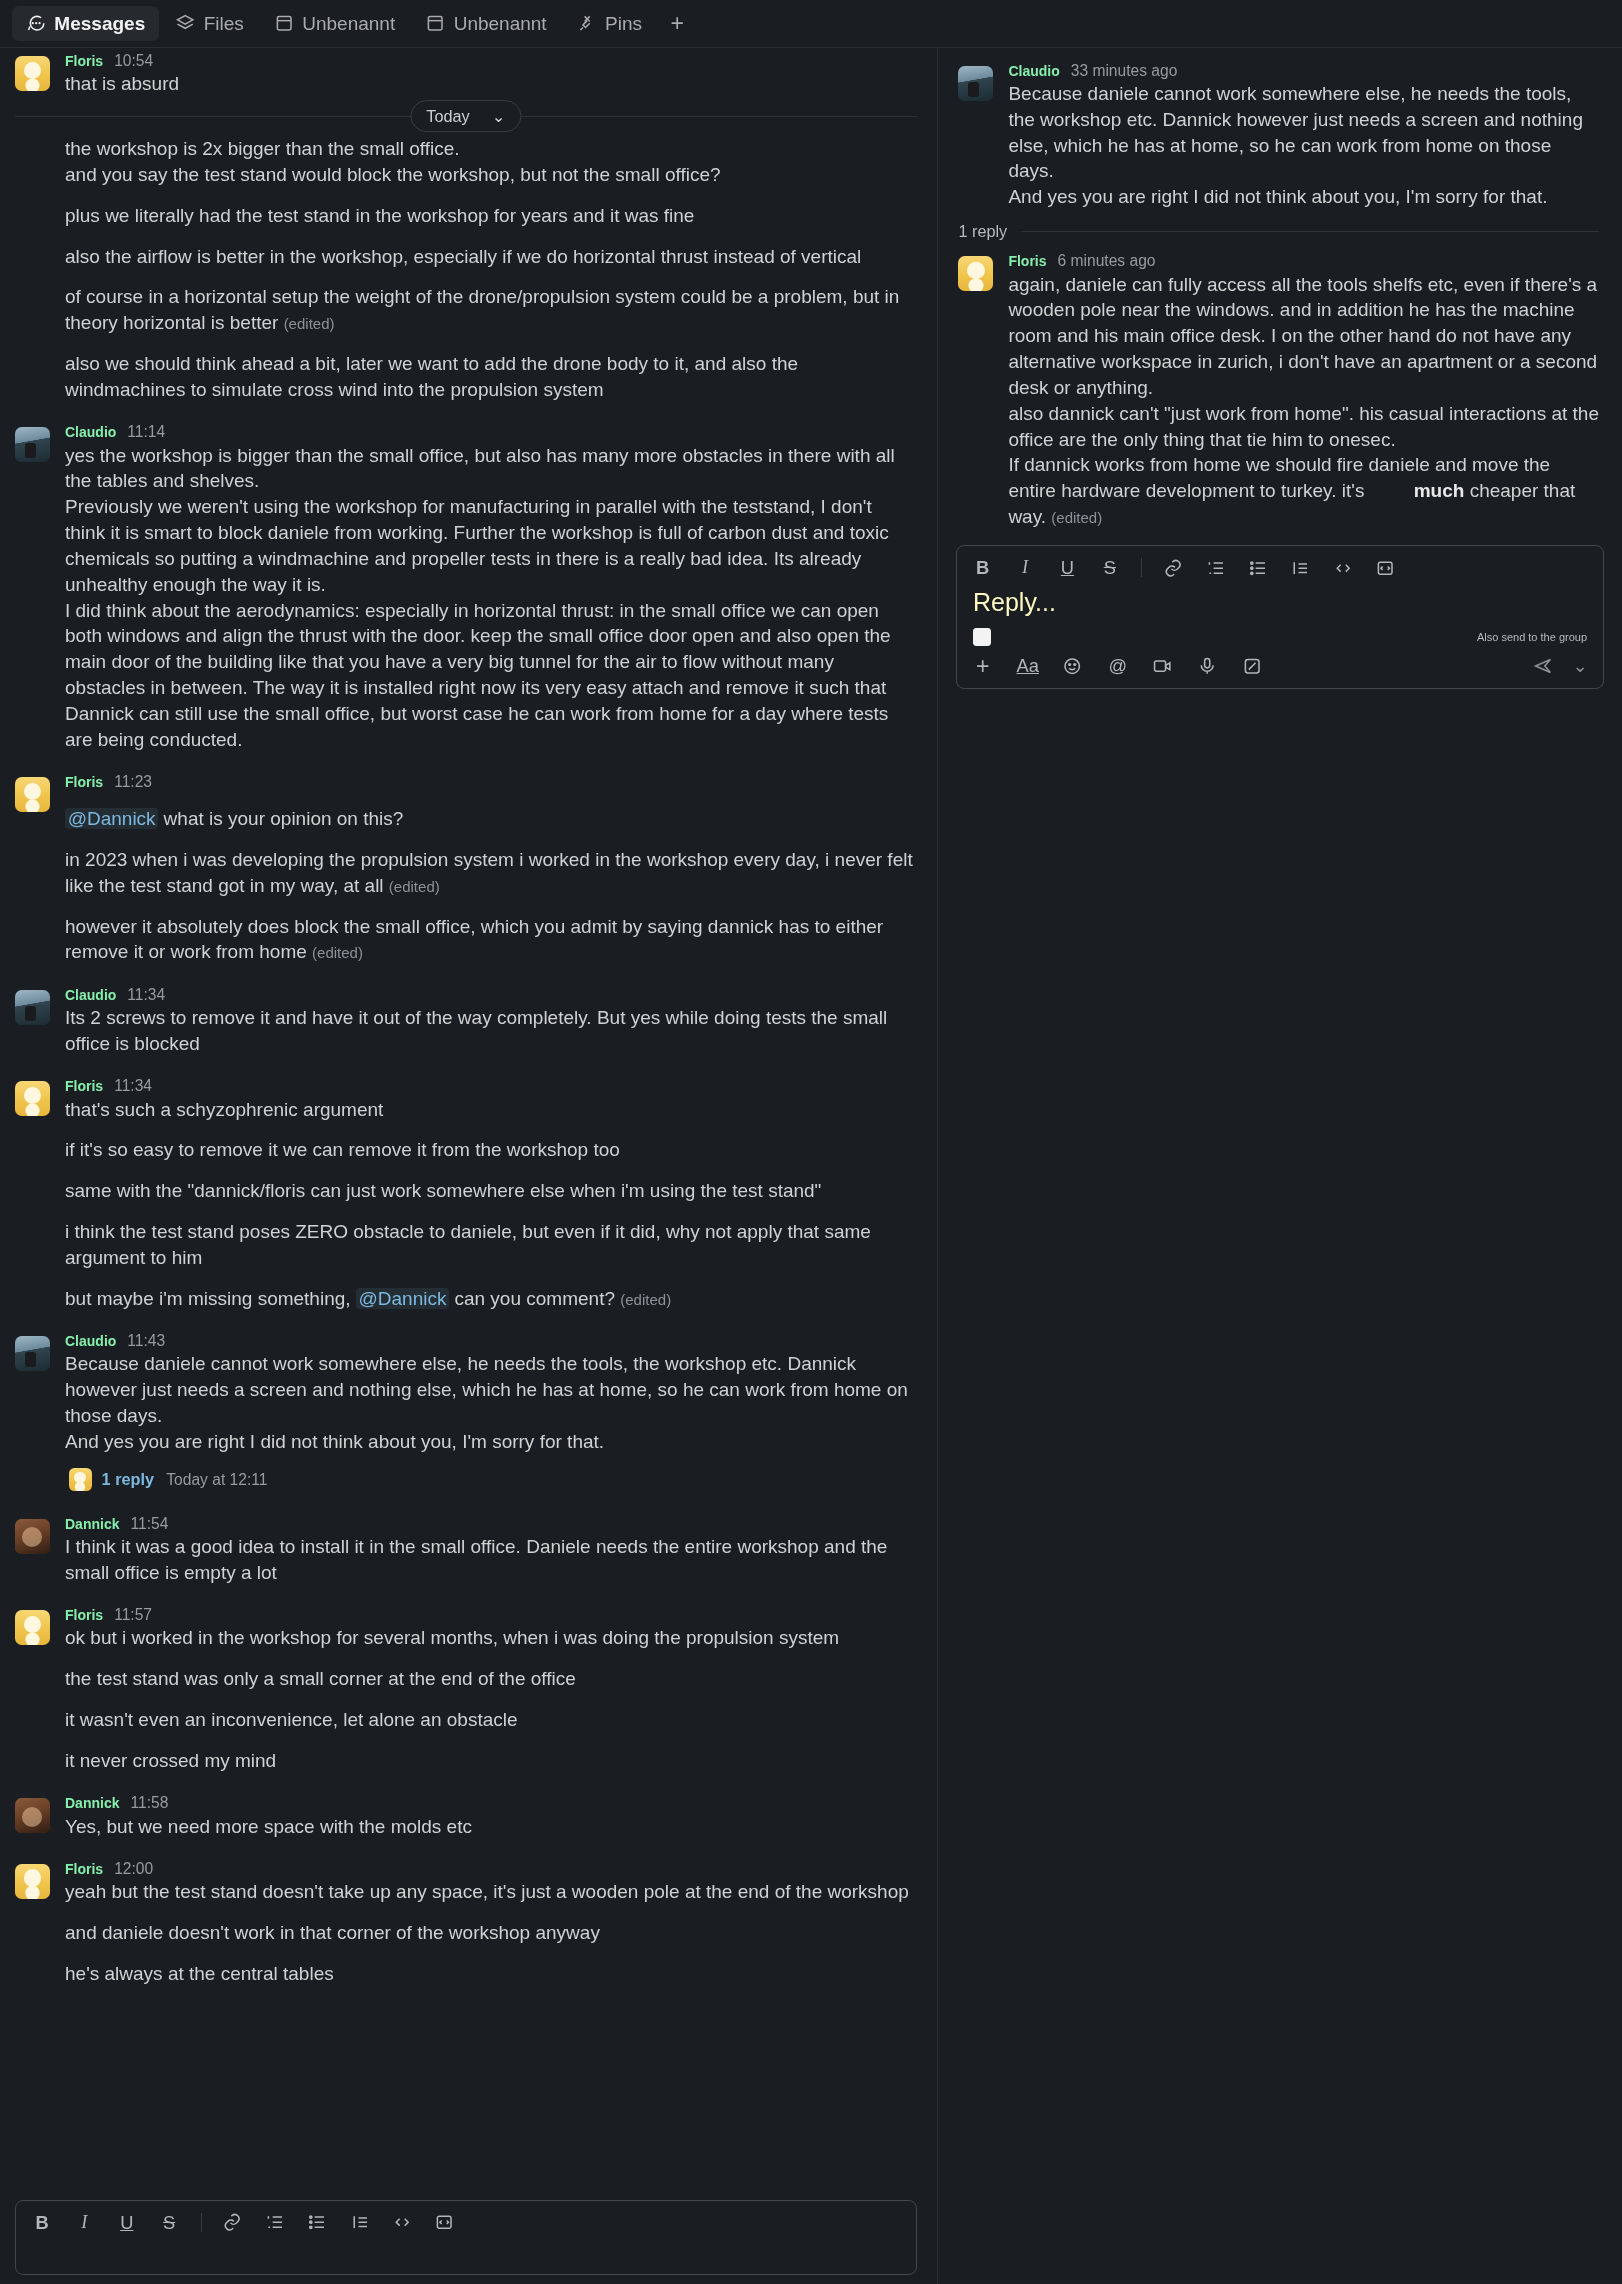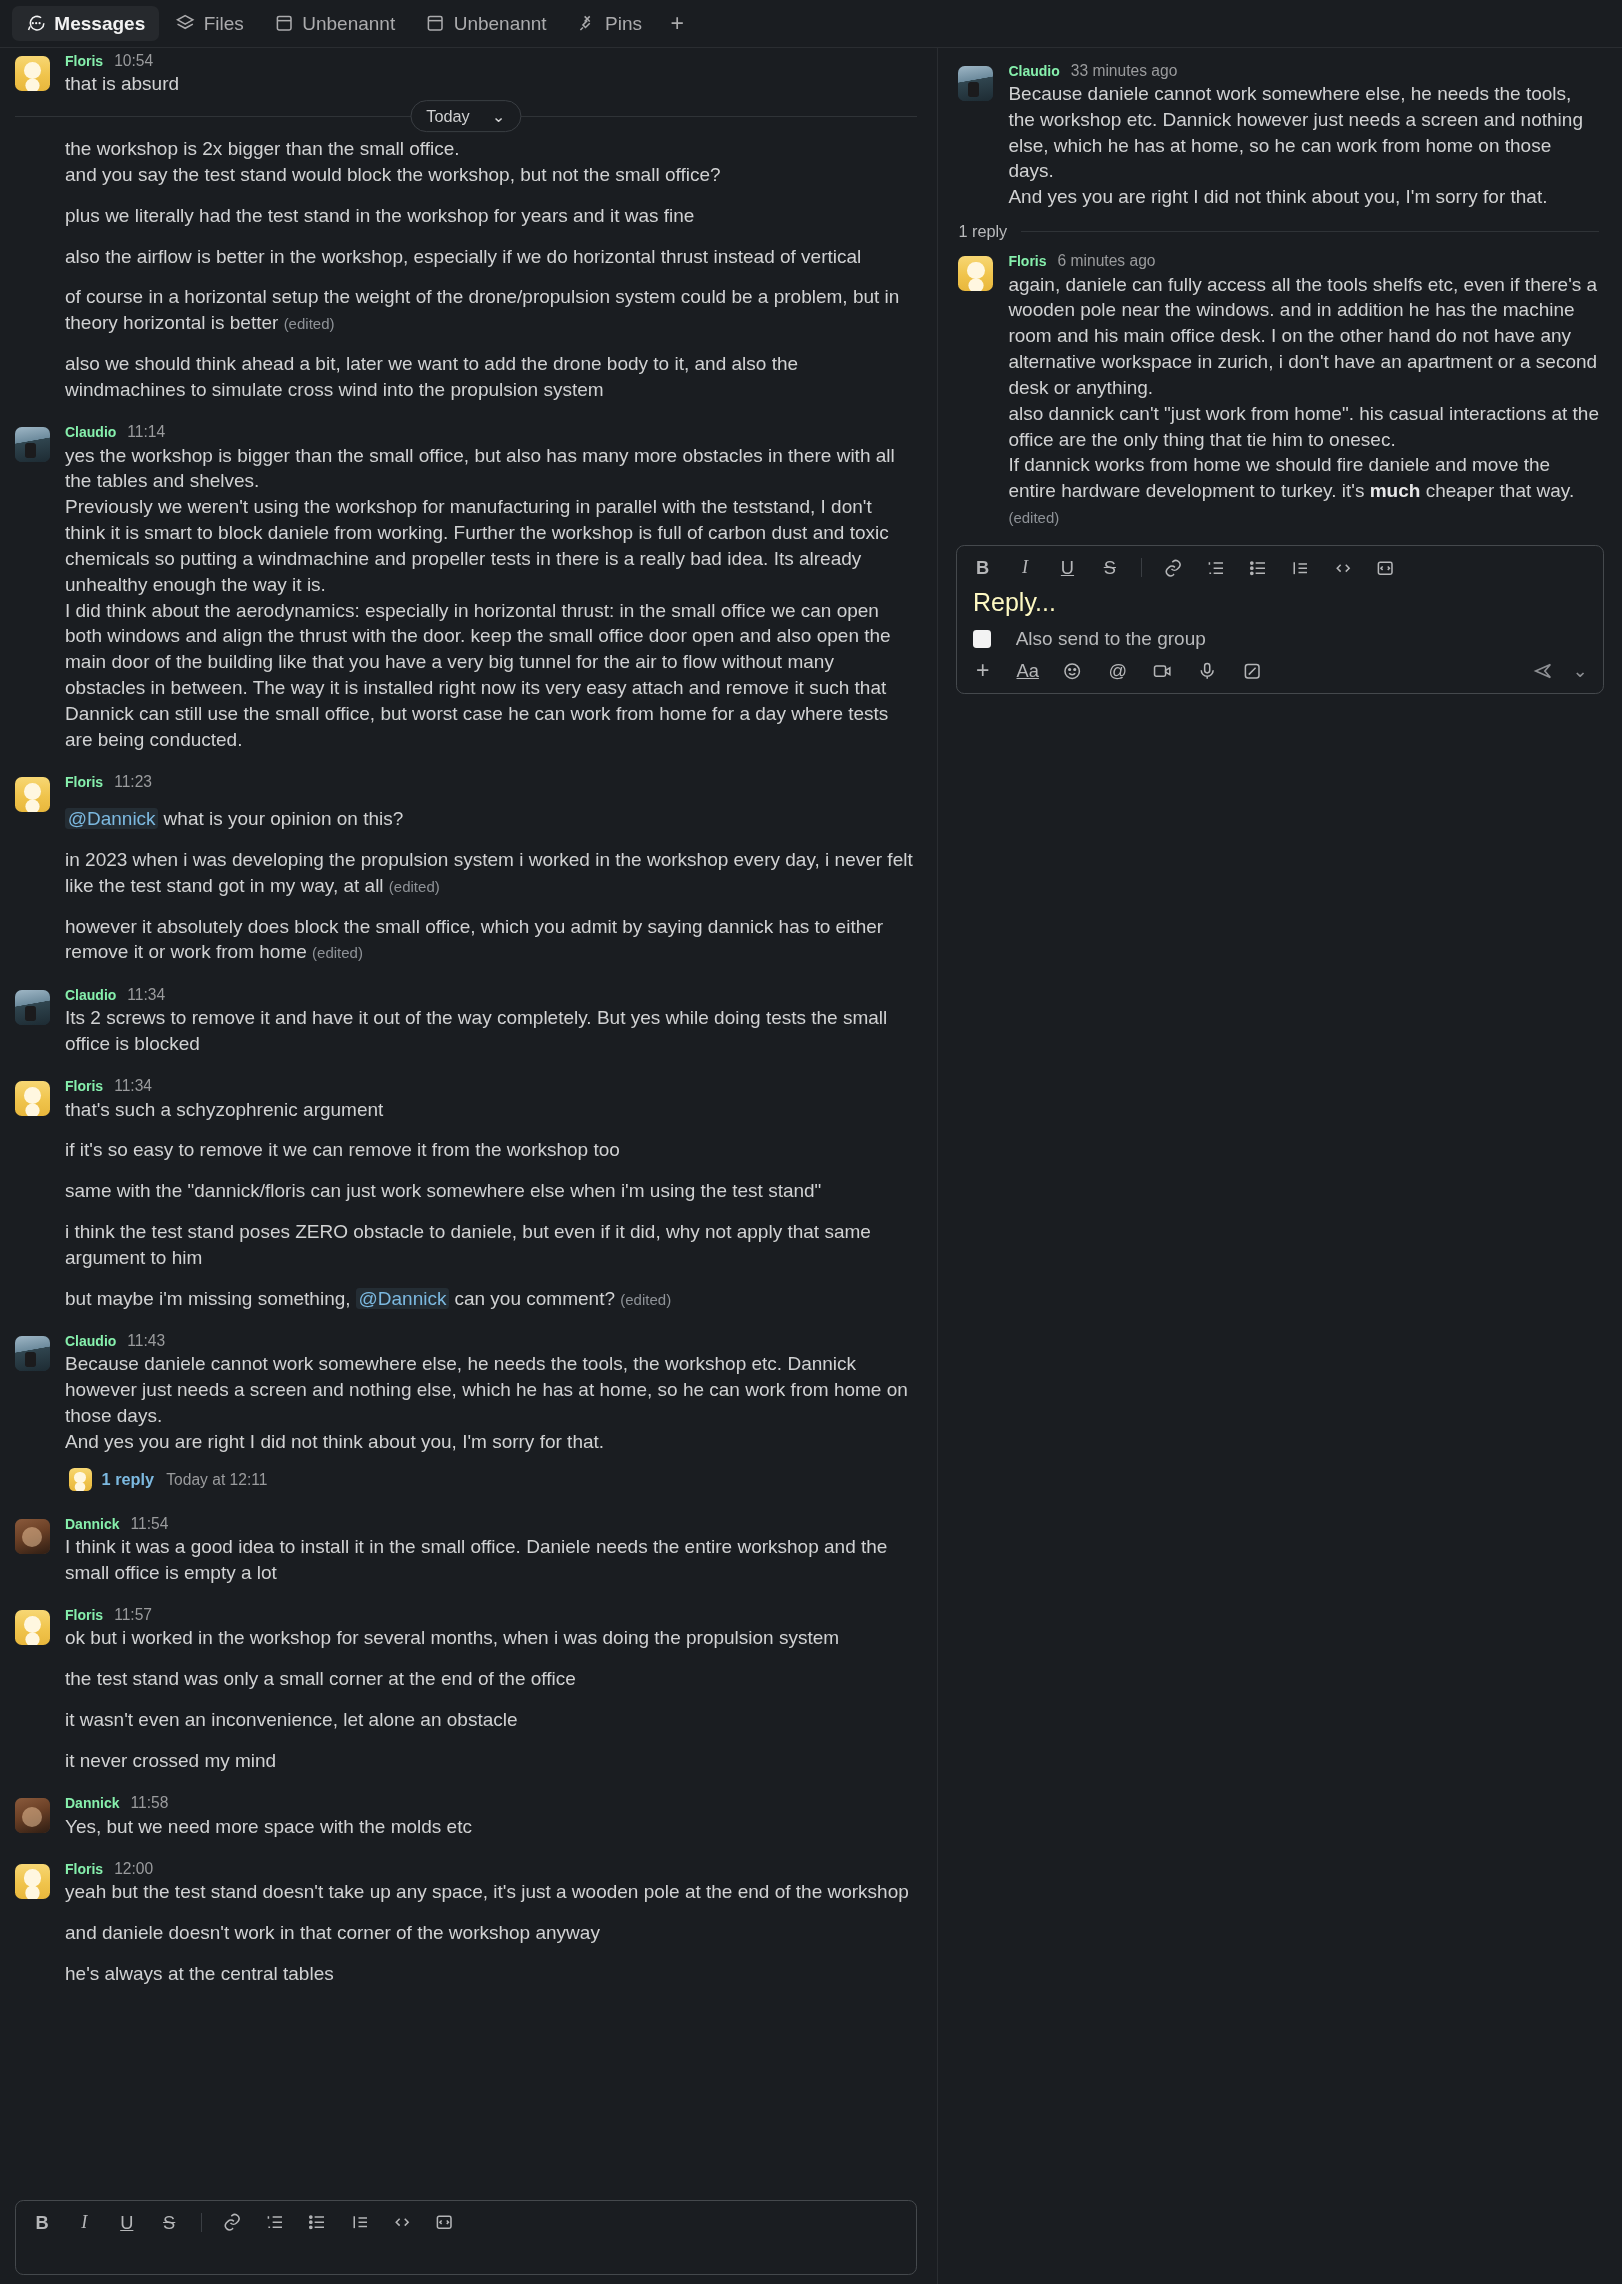--- a/index.html
+++ b/index.html
@@ -178,36 +178,36 @@
     display: flex;
     align-items: center;
     gap: 20.4px;
     padding: 11px 15px 6.8px 15px;
     color: #b5b6b8;
   }
   .fmt-ic { width: 22px; height: 22px; display: flex; align-items: center; justify-content: center; font-size: 18.3px; cursor: pointer; }
   .fmt-sep { width: 0.7px; height: 19px; background: #3a3e43; }
   .composer .ph { padding: 2.7px 16.3px 6.8px; font-size: 25px; color: #fef9c3; }
   .thread-composer { margin: 15px 17.7px 0 17.7px; }
-  .also-row { display: flex; align-items: center; gap: 25px; padding: 4.1px 16.3px 2.7px; font-size: 19px; color: #b9babc; }
+  .also-row { display: flex; align-items: center; gap: 25px; padding: 4.1px 16.3px 2.7px; font-size: 11px; color: #b9babc; justify-content: space-between; }
   .cbox { width: 17.7px; height: 17.7px; border-radius: 3.4px; background: #f3f3f3; flex: none; }
   .bottombar { display: flex; align-items: center; gap: 23px; padding: 6.8px 15px 11px; color: #b5b6b8; position: relative; }
   .sendgrp { position: absolute; right: 12.2px; display: flex; align-items: center; gap: 15px; color: #8d8f93; }
   
   .thread-head-msg { padding: 13.6px 23px 0 20.4px; }
   .thread-reply-sep {
     display: flex; align-items: center; gap: 13.6px;
     padding: 0 23px 0 20.4px;
     margin: 12.2px 0 6.8px 0;
     color: #b9babc; font-size: 16.3px;
   }
   .thread-reply-sep .rule { flex: 1; height: 0.7px; background: #2f3337; }
   .thread-msg { padding: 4.1px 23px 0 20.4px; }
   .tline { font-size: 19px; line-height: 1.36; color: #d1d2d3; }
-  b.strong { font-weight: bold; color: #e8e8e9; }
+  b.strong { font-weight: bold; color: #e8e8e9; margin-left: 44px; }
 </style>
 </head>
 <body>
 
 <div class="tabbar">
   <div class="tab active">
     <span class="ticon">
       <svg viewBox="0 0 24 24" fill="none" stroke="#f3f3f3" stroke-width="1.8">
           <path d="M21 12a8 8 0 1 1-3.2-6.4"></path>
           <path d="M3 20l1.6-4.2"></path>

